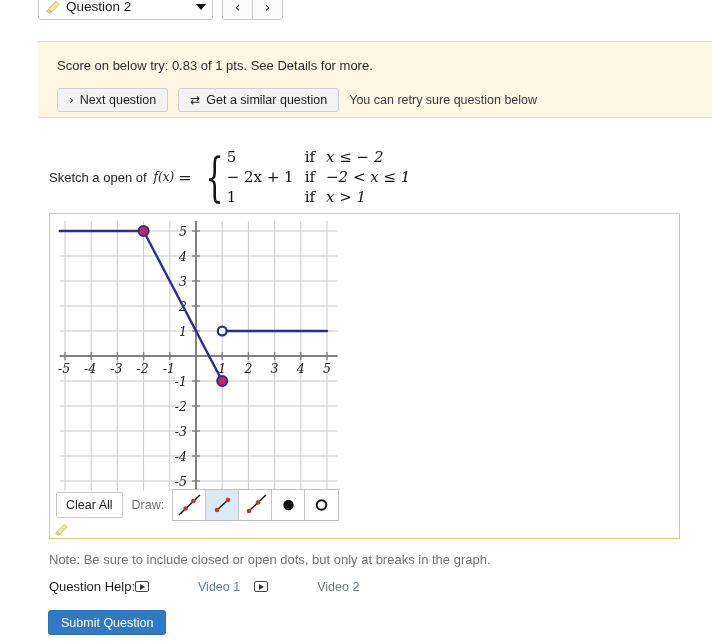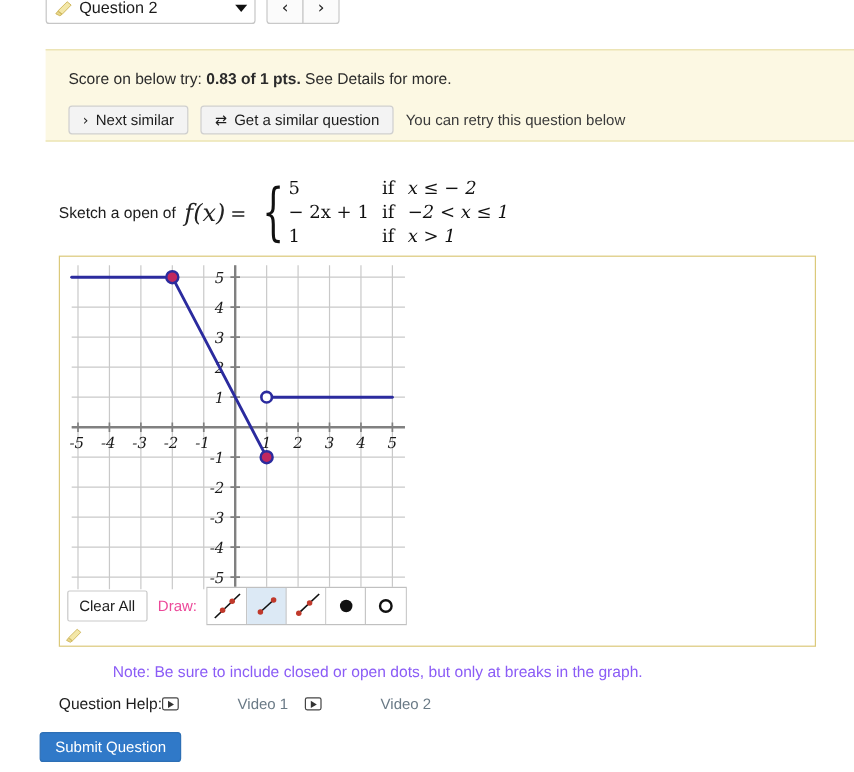--- a/index.html
+++ b/index.html
@@ -86,21 +86,21 @@
     border-bottom: 1px solid #e8dfa9;
     box-sizing: border-box;
   }
   .banner-text {
     position: absolute;
     left: 19px; top: 16px;
     font-size: 13px;
     color: #2b2b2b;
     white-space: nowrap;
   }
-  .banner-text b { font-weight: bold; }
+  .banner-text b { font-weight: normal; }
   .banner-row {
     position: absolute;
     left: 19px; top: 46px;
     display: flex;
     align-items: center;
   }
   .btn-pale {
     height: 24px;
     border: 1px solid #cfcfcf;
     border-radius: 3px;
@@ -133,21 +133,21 @@
     align-items: center;
   }
   .prompt .lead {
     font-size: 13px;
     color: #1c1c1c;
     margin-right: 7px;
   }
   .fx {
     font-family: "DejaVu Serif", serif;
     font-style: italic;
-    font-size: 20px;
+    font-size: 12px;
   }
   .eq {
     font-family: "DejaVu Serif", serif;
     font-size: 16px;
     margin: 0 6px 0 4px;
   }
   .brace {
     font-family: "DejaVu Serif", serif;
     font-size: 52px;
     line-height: 56px;
@@ -204,21 +204,21 @@
     background: #ffffff;
     display: flex;
     align-items: center;
     padding: 2px 9px;
     font-size: 12.5px;
     color: #1c1c1c;
     box-sizing: border-box;
   }
   .drawlbl {
     font-size: 12.5px;
-    color: #ec4899;
+    color: #737373;
     margin: 0 8px 0 9px;
   }
   .toolset {
     display: flex;
     border: 1px solid #c0c0c0;
     background: #ffffff;
     box-sizing: border-box;
   }
   .tool {
     width: 33px;
@@ -231,23 +231,22 @@
     background: #ffffff;
   }
   .tool:last-child { border-right: none; }
   .tool.selected { background: #dce9f5; }
 
   
   .note {
     position: absolute;
     left: 49px; top: 552px;
     font-size: 13px;
-    color: #8b5cf6;
+    color: #737373;
     white-space: nowrap;
-    margin-left: 45px;
   }
   .qhelp {
     position: absolute;
     left: 49px; top: 579px;
     display: flex;
     align-items: center;
     font-size: 13px;
     color: #1c1c1c;
   }
   .qhelp .lbl { }
@@ -272,21 +271,21 @@
   }
   .vlink .vtri {
     width: 0; height: 0;
     border-left: 5px solid #333;
     border-top: 3.2px solid transparent;
     border-bottom: 3.2px solid transparent;
     margin-left: 1px;
   }
   .submitbtn {
     position: absolute;
-    left: 33px; top: 610px;
+    left: 48px; top: 610px;
     height: 25px;
     background: #3079c8;
     border: 1px solid #2d6fb5;
     border-radius: 3px;
     color: #ffffff;
     font-size: 12.5px;
     display: flex;
     align-items: center;
     justify-content: center;
     padding: 0 12px;
@@ -317,27 +316,27 @@
 </div>
 
 <div class="banner">
   <div class="banner-text">
     <span>Score on below try: </span><b>0.83 of 1 pts.</b><span> See Details for more.</span>
   </div>
 
   <div class="banner-row">
     <div class="btn-pale">
       <span class="gly">›</span>
-      <span>Next similar</span>
+      <span>Next question</span>
     </div>
     <div class="btn-pale">
       <span class="gly">⇄</span>
       <span>Get a similar question</span>
     </div>
-    <span class="retry-note">You can retry this question below</span>
+    <span class="retry-note">You can retry sure question below</span>
   </div>
 </div>
 
 <div class="prompt">
   <span class="lead">Sketch a open of</span>
   <span class="fx">f(x)</span>
   <span class="eq">=</span>
   <span class="brace">{</span>
   <span class="cases">
     <span class="val">5</span>

